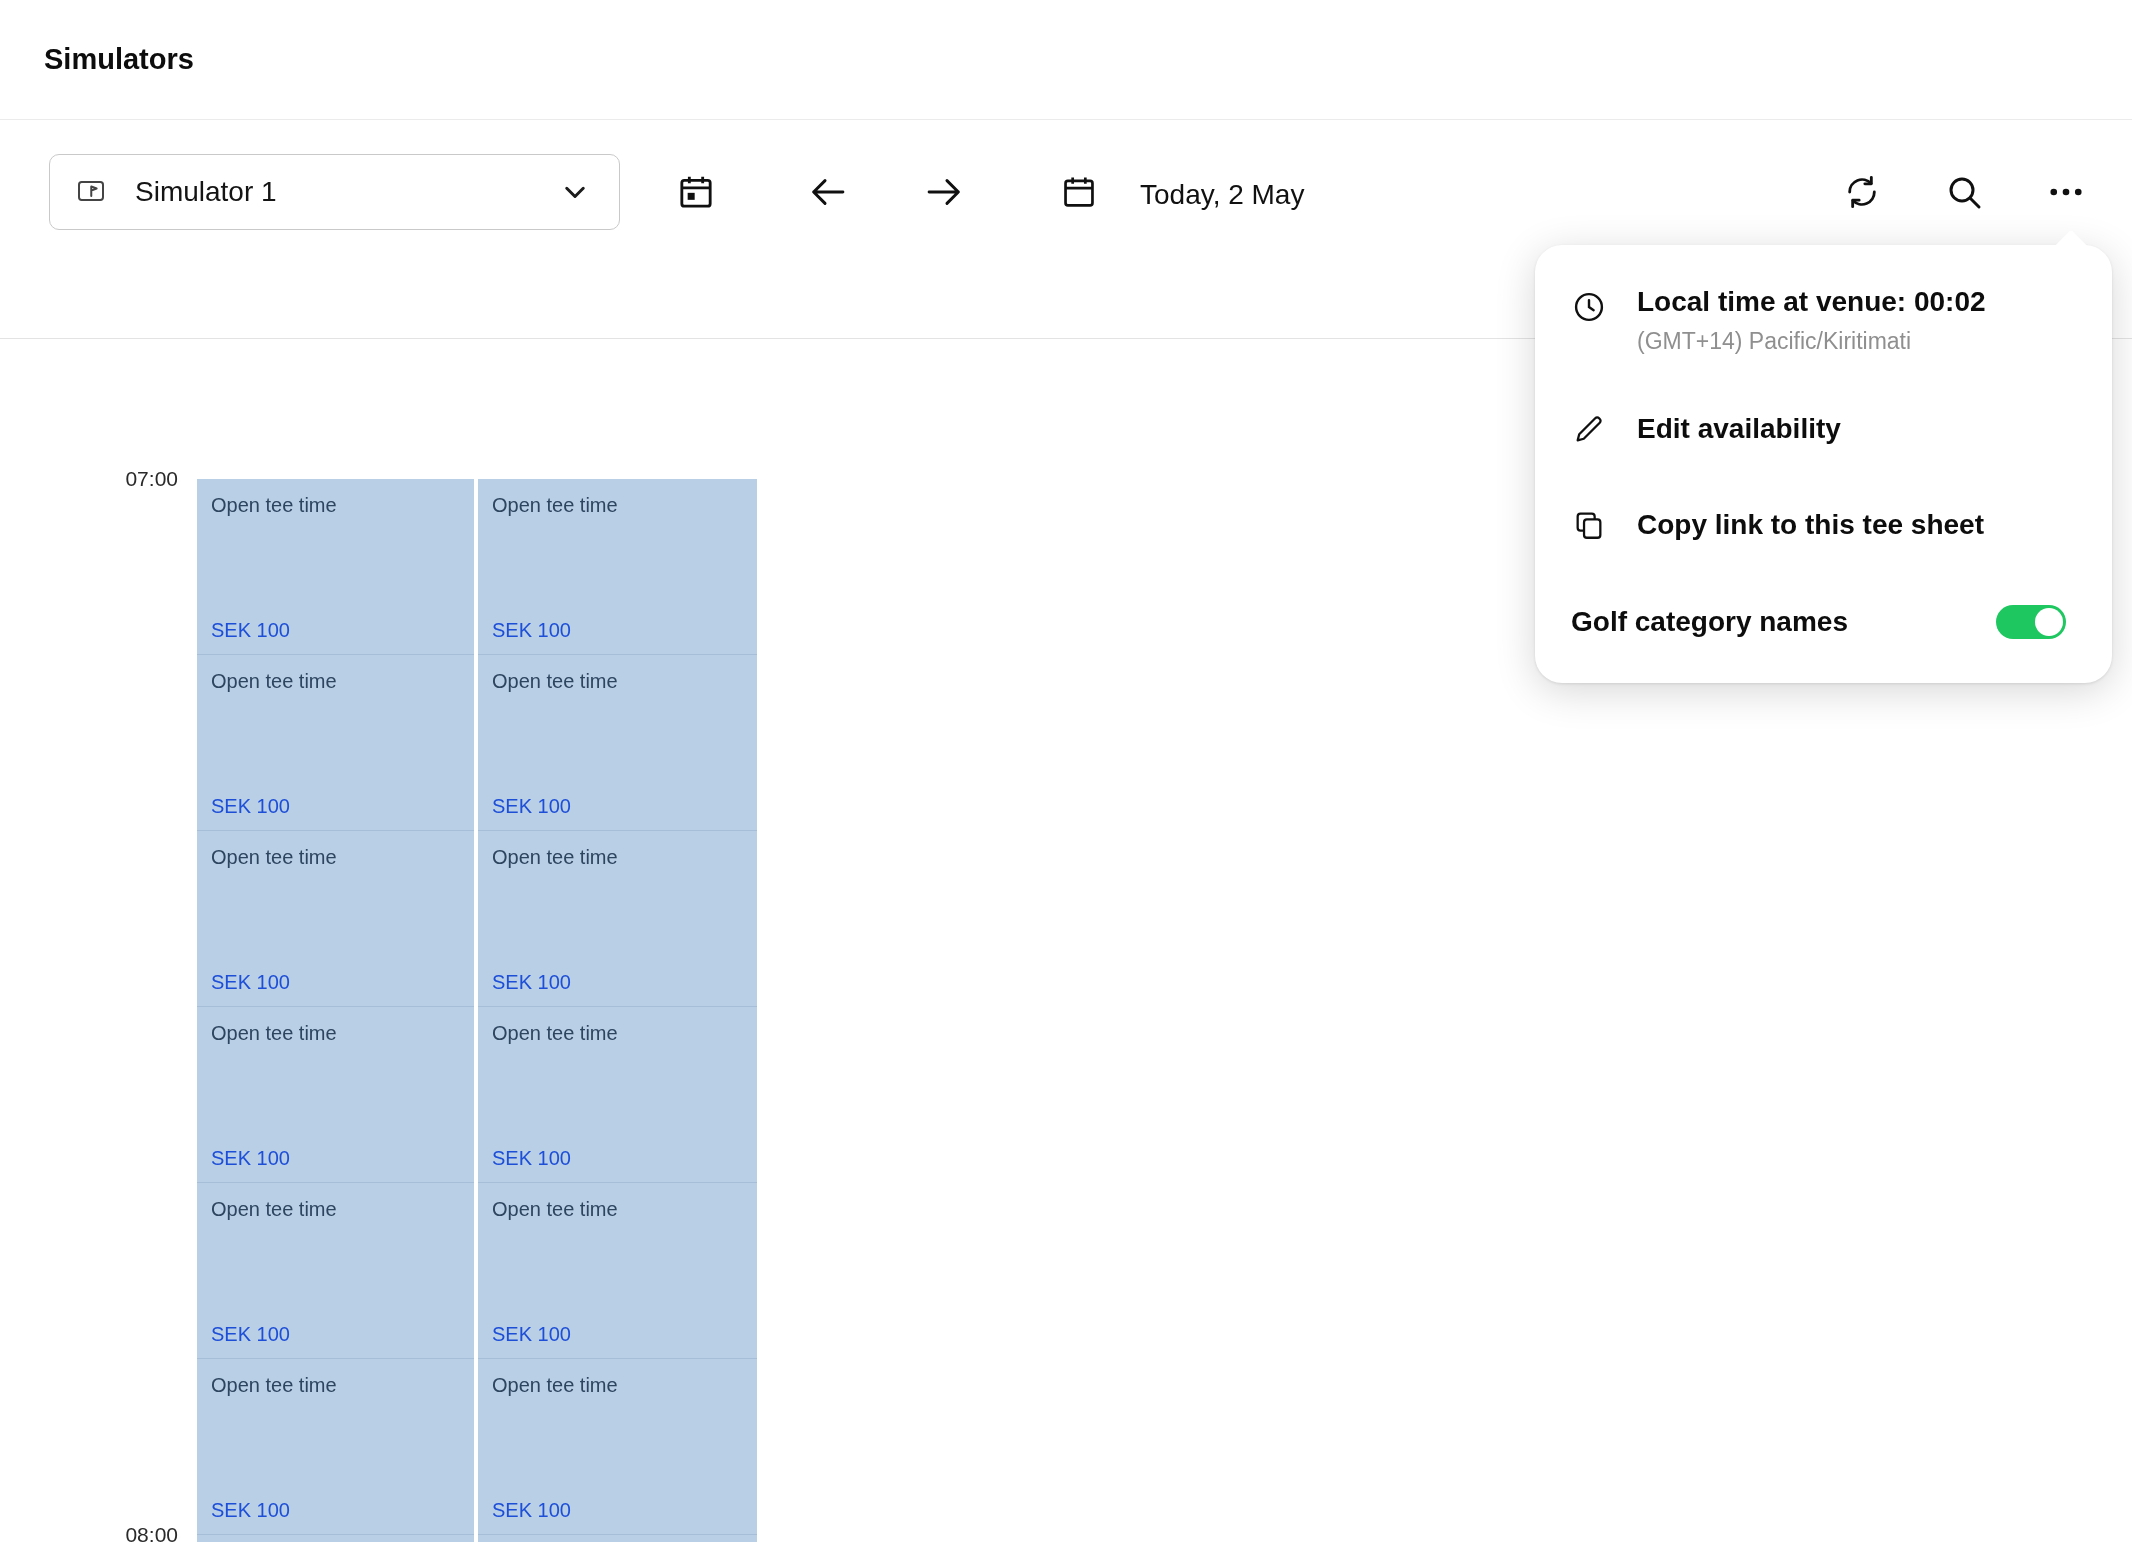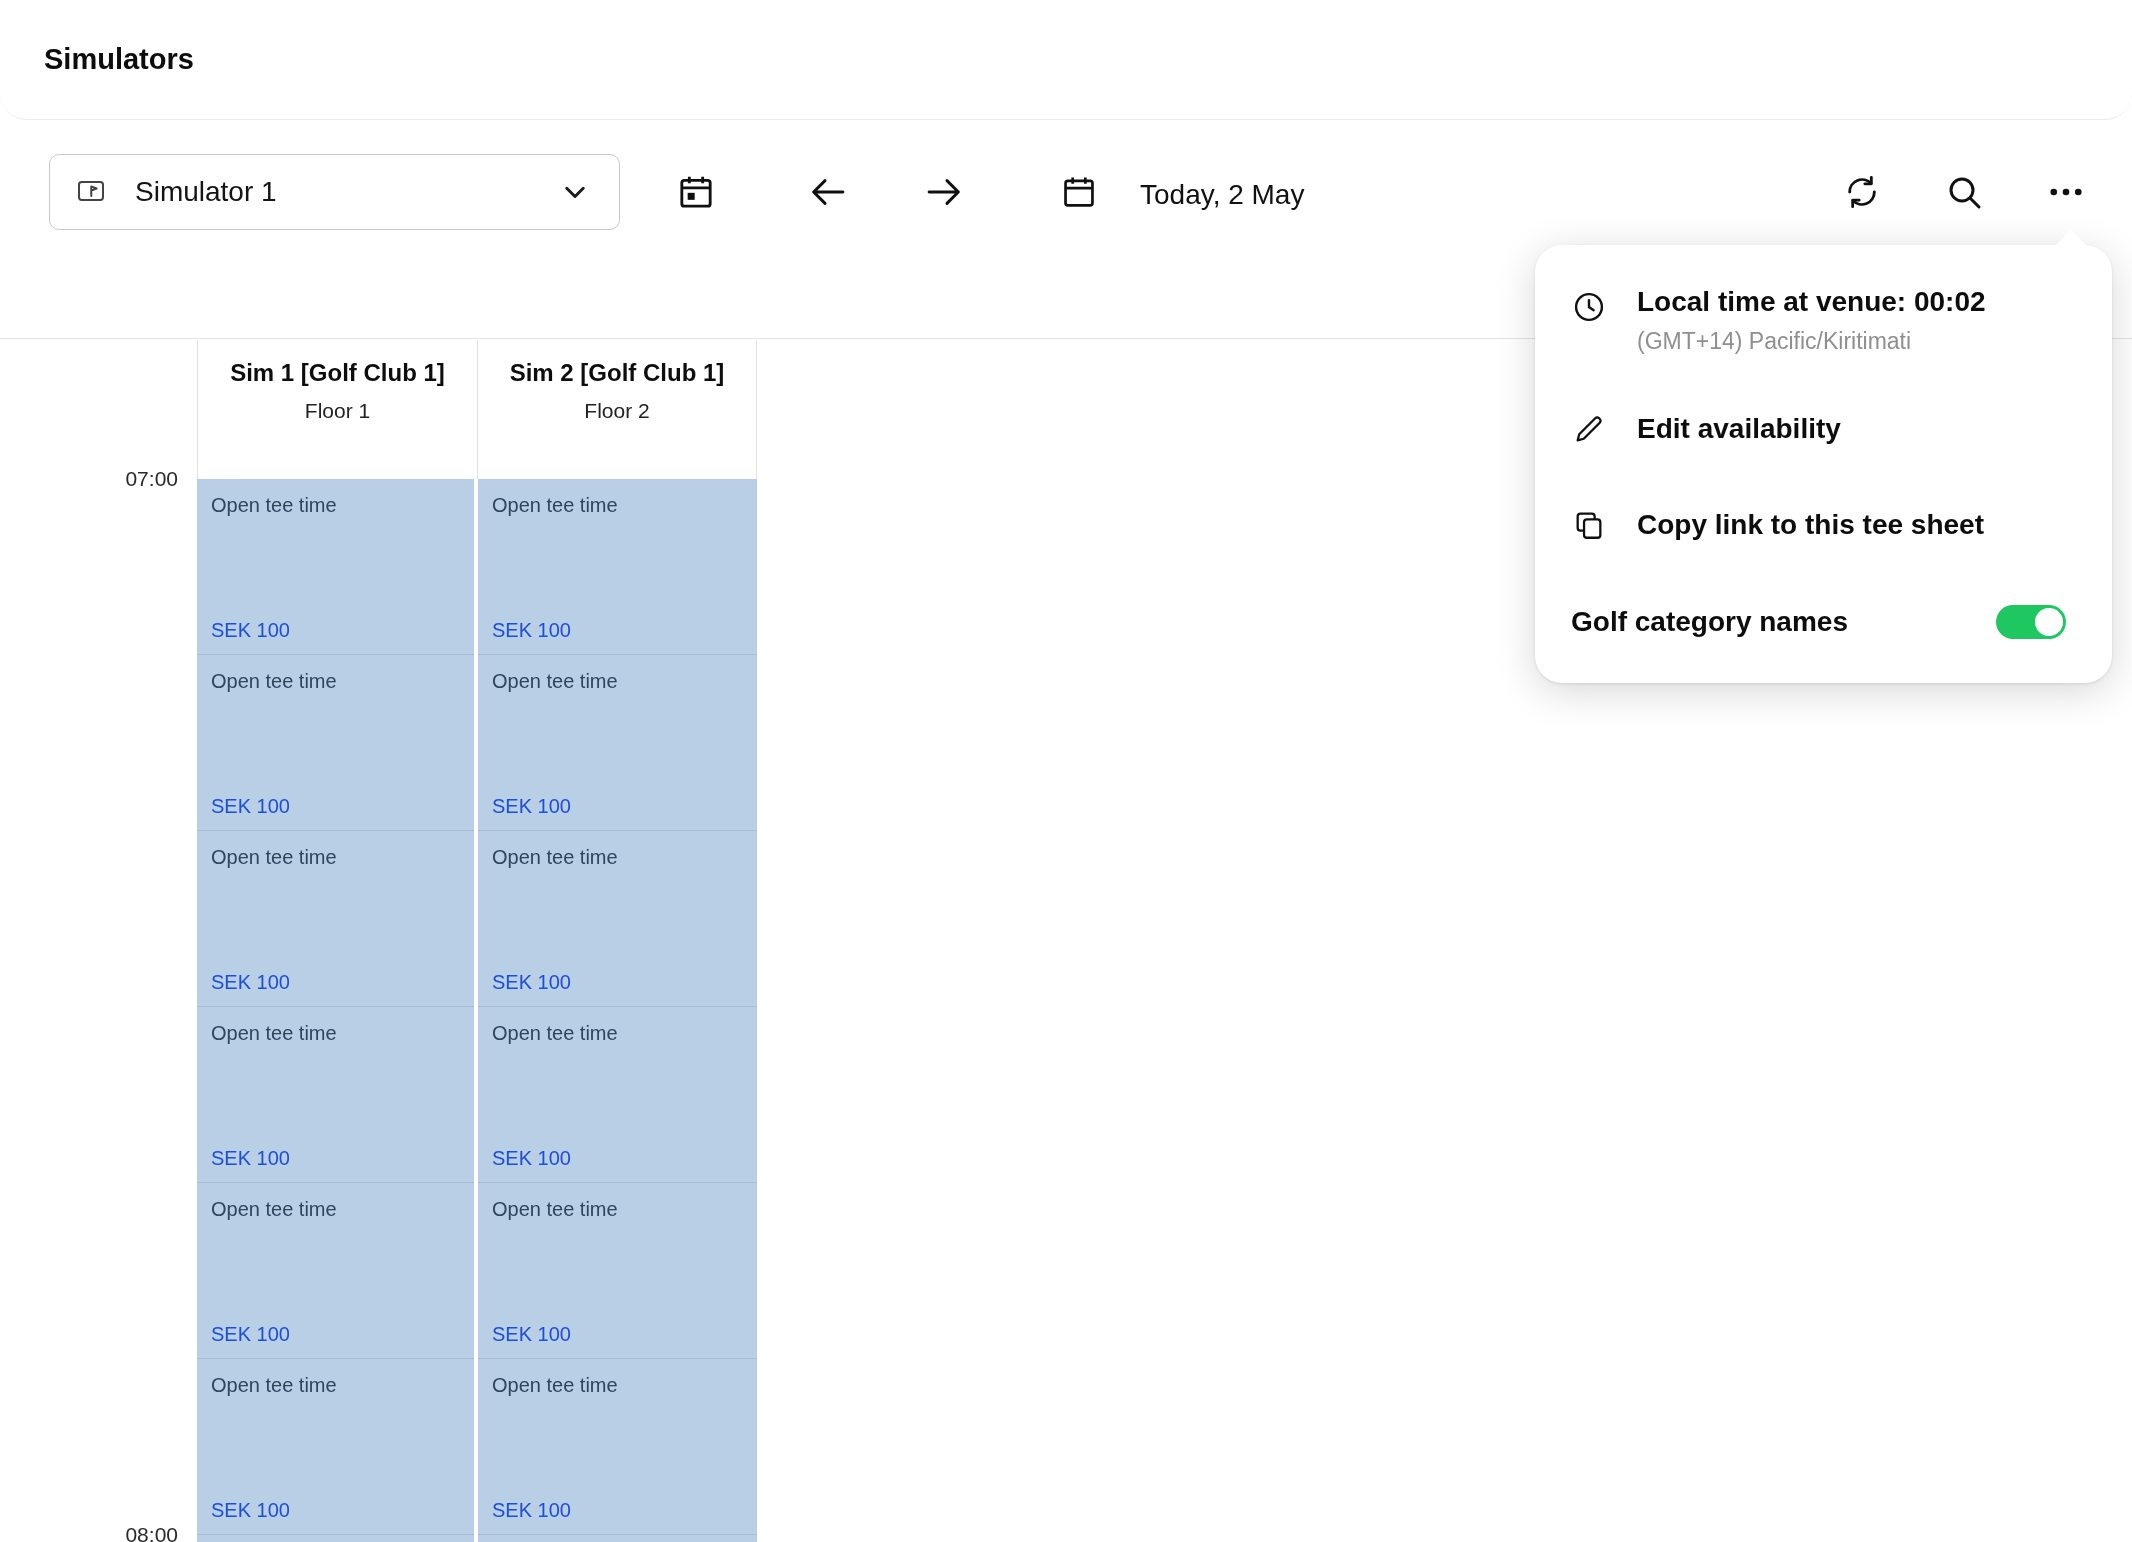--- a/index.html
+++ b/index.html
@@ -5,21 +5,21 @@
   * { margin:0; padding:0; box-sizing:border-box; }
   html,body { background:#fff; }
   #app {
     position:relative; width:2132px; height:1542px; overflow:hidden;
     background:#fff; color:#111;
     font-family:"Liberation Sans", sans-serif;
   }
 
   
   .page-header { position:absolute; top:0; left:0; right:0; height:120px;
-    border-bottom:1px solid #ebebeb; display:flex; align-items:center; padding:0 44px; background:#fff;border-radius:27px; }
+    border-bottom:1px solid #ebebeb; display:flex; align-items:center; padding:0 44px; background:#fff; }
   .page-title { font-size:29px; font-weight:700; color:#0d0d0d; }
 
   
   .toolbar-section { position:absolute; top:121px; left:0; right:0; height:218px;
     border-bottom:1px solid #e3e3e3; background:#fff; }
   .toolbar-row { position:absolute; top:33px; left:49px; right:38px; height:76px;
     display:flex; align-items:center; }
 
   .sim-select { width:571px; height:76px; border:1px solid #c9c9c9; border-radius:10px;
     display:flex; align-items:center; padding:0 26px 0 23px; cursor:pointer; background:#fff; }
@@ -191,30 +191,20 @@
     </div>
 
     <div class="legend">
       <span class="legend-dot"></span>
       <span class="legend-label">Open tee time</span>
     </div>
   </div>
 
   <div class="grid">
 
-    <div class="grid-header">
-      <div class="col-header">
-        <div class="col-title">Sim 1 [Golf Club 1]</div>
-        <div class="col-subtitle">Floor 1</div>
-      </div>
-      <div class="col-header">
-        <div class="col-title">Sim 2 [Golf Club 1]</div>
-        <div class="col-subtitle">Floor 2</div>
-      </div>
-    </div>
 
     <div class="time-label time-0700">07:00</div>
     <div class="time-label time-0800">08:00</div>
 
     <div class="col col-1">
       <div class="slot">
         <div class="slot-label">Open tee time</div>
         <div class="slot-price">SEK 100</div>
       </div>
       <div class="slot">

